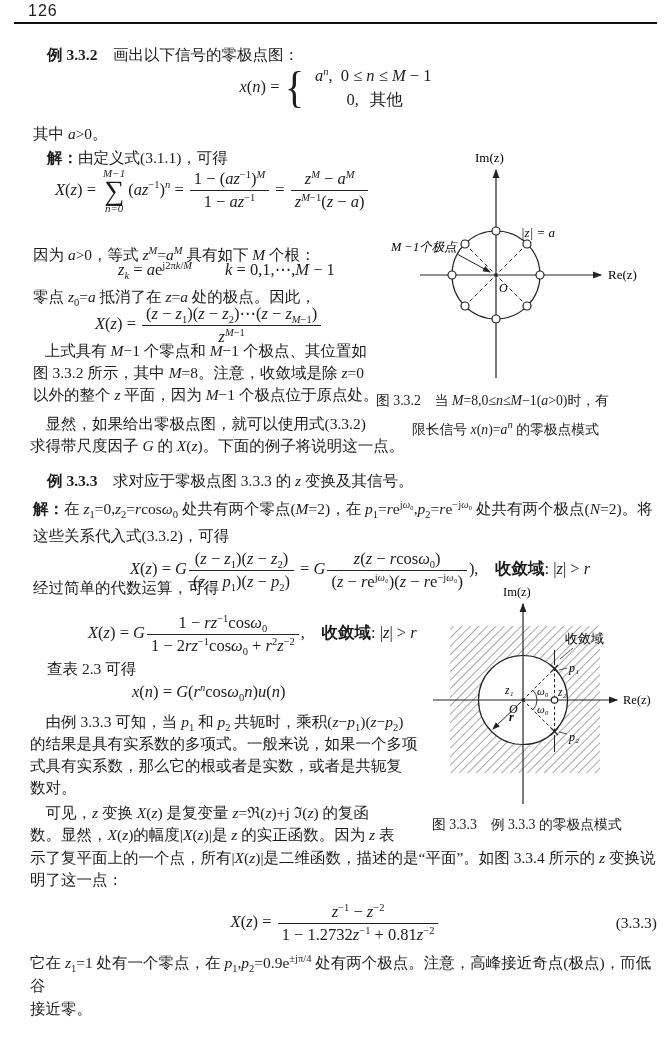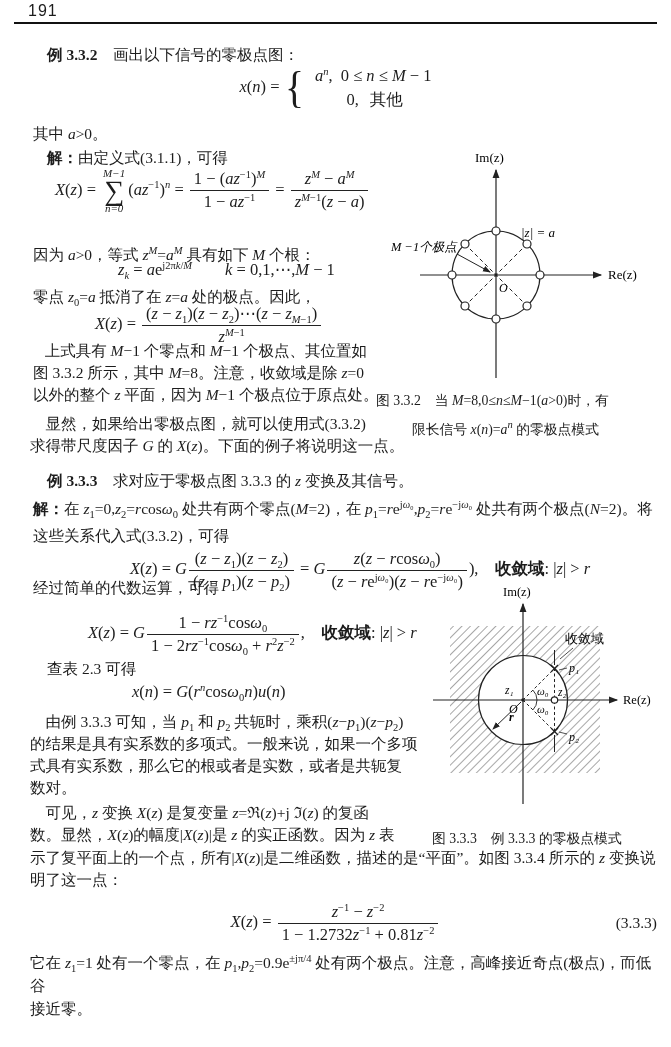--- a/index.html
+++ b/index.html
@@ -33,21 +33,21 @@
   .cap{font-size:13.8px;line-height:29px;}
   .cap-ind{margin-left:2.6em;}
   svg text{font-family:"Liberation Serif","DejaVu Serif",serif;}
   .eqnum{position:absolute;right:14px;top:14px;font-size:15.5px;}
 </style>
 </head>
 <body>
 
 <div id="page">
 
-  <div class="abs header-num" style="left:28px;top:2px;">191</div>
+  <div class="abs header-num" style="left:28px;top:2px;">126</div>
   <div class="abs rule" style="left:14px;top:22px;width:643px;"></div>
 
   <div class="abs body-text" style="left:47px;top:44px;">
     <b>例 3.3.2</b>　<span>画出以下信号的零极点图：</span>
   </div>
   <div class="abs eq" style="left:0;top:64px;width:671px;text-align:center;"><i>x</i>(<i>n</i>) = <span class="brace">{</span><span class="cases"><span class="row"><span class="c1"><i>a</i><sup><i>n</i></sup>,</span><span class="c2">0 ≤ <i>n</i> ≤ <i>M</i> − 1</span></span><span class="row"><span class="c1">0,</span><span class="c2">其他</span></span></span></div>
   <div class="abs body-text" style="left:33px;top:123px;">其中 <i>a</i>&gt;0。</div>
   <div class="abs body-text" style="left:47px;top:147px;"><b>解：</b>由定义式(3.1.1)，可得</div>
   <div class="abs eq" style="left:55px;top:168px;"><i>X</i>(<i>z</i>) = <span class="sum"><span class="l">M−1</span><span class="s">∑</span><span class="l">n=0</span></span>(<i>az</i><sup>−1</sup>)<sup><i>n</i></sup> = <span class="fr"><span class="n">1 − (<i>az</i><sup>−1</sup>)<sup><i>M</i></sup></span><span class="d">1 − <i>az</i><sup>−1</sup></span></span> = <span class="fr"><span class="n"><i>z</i><sup><i>M</i></sup> − <i>a</i><sup><i>M</i></sup></span><span class="d"><i>z</i><sup><i>M</i>−1</sup>(<i>z</i> − <i>a</i>)</span></span></div>
   <div class="abs body-text" style="left:33px;top:244px;">因为 <i>a</i>&gt;0，等式 <i>z</i><sup><i>M</i></sup>=<i>a</i><sup><i>M</i></sup> 具有如下 <i>M</i> 个根：</div>
@@ -159,21 +159,21 @@
       <text x="140" y="57" font-size="13">收敛域</text>
       <text x="144" y="86" font-size="12" font-style="italic">p₁</text>
       <text x="144" y="155" font-size="12" font-style="italic">p₂</text>
       <text x="80" y="108" font-size="11.5" font-style="italic">z₁</text>
       <text x="133" y="110" font-size="11.5" font-style="italic">z₂</text>
       <text x="112" y="109" font-size="11" font-style="italic">ω₀</text>
       <text x="112" y="127" font-size="11" font-style="italic">ω₀</text>
       <text x="84" y="135" font-size="12" font-style="italic" font-weight="bold">r</text>
       <text x="84" y="127" font-size="12" font-style="italic">O</text>
     </svg>
-    <div class="cap" style="margin-top:16px;margin-left:7px;line-height:18px;">图 3.3.3　例 3.3.3 的零极点模式</div>
+    <div class="cap" style="margin-top:2px;margin-left:7px;line-height:18px;">图 3.3.3　例 3.3.3 的零极点模式</div>
   </div>
 
   <div class="abs" style="left:0;top:900px;width:671px;height:48px;">
     <div class="eq" style="text-align:center;margin-top:2px;"><i>X</i>(<i>z</i>) = <span class="fr"><span class="n"><i>z</i><sup>−1</sup> − <i>z</i><sup>−2</sup></span><span class="d">1 − 1.2732<i>z</i><sup>−1</sup> + 0.81<i>z</i><sup>−2</sup></span></span></div>
     <span class="eqnum">(3.3.3)</span>
   </div>
 
   <div class="abs body-text lh23" style="left:30px;top:951px;width:635px;">它在 <i>z</i><sub>1</sub>=1 处有一个零点，在 <i>p</i><sub>1</sub>,<i>p</i><sub>2</sub>=0.9e<sup>±jπ/4</sup> 处有两个极点。注意，高峰接近奇点(极点)，而低谷<br>接近零。</div>
 
 </div>

